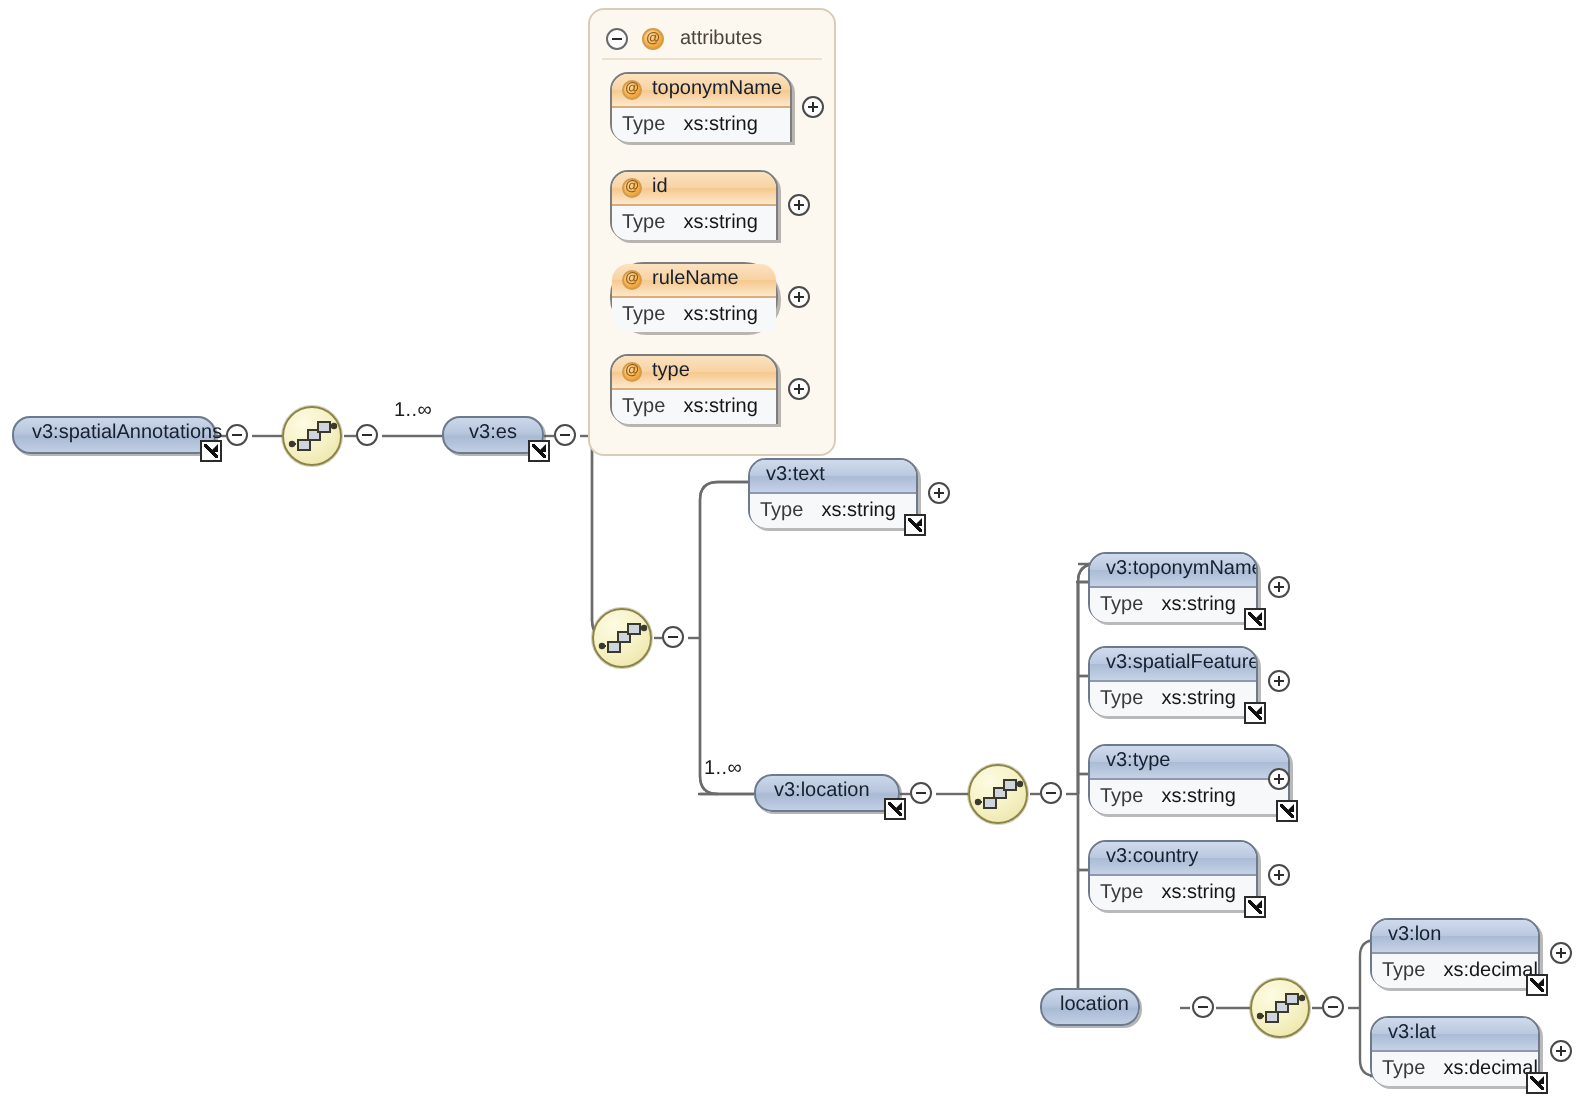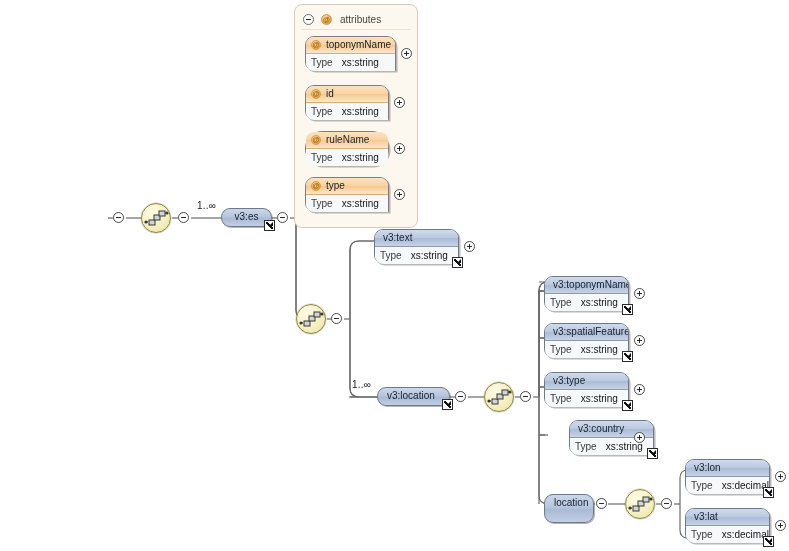--- a/index.html
+++ b/index.html
@@ -411,20 +411,26 @@
       <span class="at-glyph">@</span>
       <span>type</span>
     </div>
     <div class="bn-body">
       <span class="bn-label">Type</span>
       <span class="bn-type">xs:string</span>
     </div>
   </div>
   <div class="pm plus" style="left:394px; top:189px;"></div>
 
+  <div class="el-node" style="left:6px; top:208px; width:102px; height:19px;">
+    <span class="el-name">v3:spatialAnnotations</span>
+    <span class="ref-arrow">
+        <span class="ah"></span>
+      </span>
+  </div>
   <div class="pm" style="left:113px; top:212px;"></div>
 
   <div class="seq" style="left:141px; top:203px;">
     <svg width="30" height="30" viewBox="0 0 30 30">
       <g stroke="#3a3a2c" stroke-width="1" fill="#cfd4de">
         <rect x="7" y="16" width="6" height="5"></rect>
         <rect x="12" y="11" width="6" height="5"></rect>
         <rect x="17" y="7" width="6" height="5"></rect>
       </g>
       <g stroke="#3a3a2c" stroke-width="1" fill="none">
@@ -526,49 +532,49 @@
     <div class="bn-body">
       <span class="bn-label">Type</span>
       <span class="bn-type">xs:string</span>
     </div>
     <span class="ref-arrow">
         <span class="ah"></span>
       </span>
   </div>
   <div class="pm plus" style="left:634px; top:335px;"></div>
 
-  <div class="box-node" style="left:544px; top:372px; width:85px; height:35px;">
+  <div class="box-node" style="left:544px; top:372px; width:101px; height:35px;">
     <div class="bn-head">
       <span>v3:type</span>
     </div>
     <div class="bn-body">
       <span class="bn-label">Type</span>
       <span class="bn-type">xs:string</span>
     </div>
     <span class="ref-arrow">
         <span class="ah"></span>
       </span>
   </div>
   <div class="pm plus" style="left:634px; top:384px;"></div>
 
-  <div class="box-node" style="left:544px; top:420px; width:85px; height:35px;margin-left:25px;">
+  <div class="box-node" style="left:544px; top:420px; width:85px; height:35px;">
     <div class="bn-head">
       <span>v3:country</span>
     </div>
     <div class="bn-body">
       <span class="bn-label">Type</span>
       <span class="bn-type">xs:string</span>
     </div>
     <span class="ref-arrow">
         <span class="ah"></span>
       </span>
   </div>
   <div class="pm plus" style="left:634px; top:432px;"></div>
 
-  <div class="el-node" style="left:544px; top:494px; width:50px; height:29px;">
+  <div class="el-node" style="left:520px; top:494px; width:50px; height:19px;">
     <span class="el-name">location</span>
   </div>
   <div class="pm" style="left:596px; top:498px;"></div>
 
   <div class="seq" style="left:625px; top:489px;">
     <svg width="30" height="30" viewBox="0 0 30 30">
       <g stroke="#3a3a2c" stroke-width="1" fill="#cfd4de">
         <rect x="7" y="16" width="6" height="5"></rect>
         <rect x="12" y="11" width="6" height="5"></rect>
         <rect x="17" y="7" width="6" height="5"></rect>

